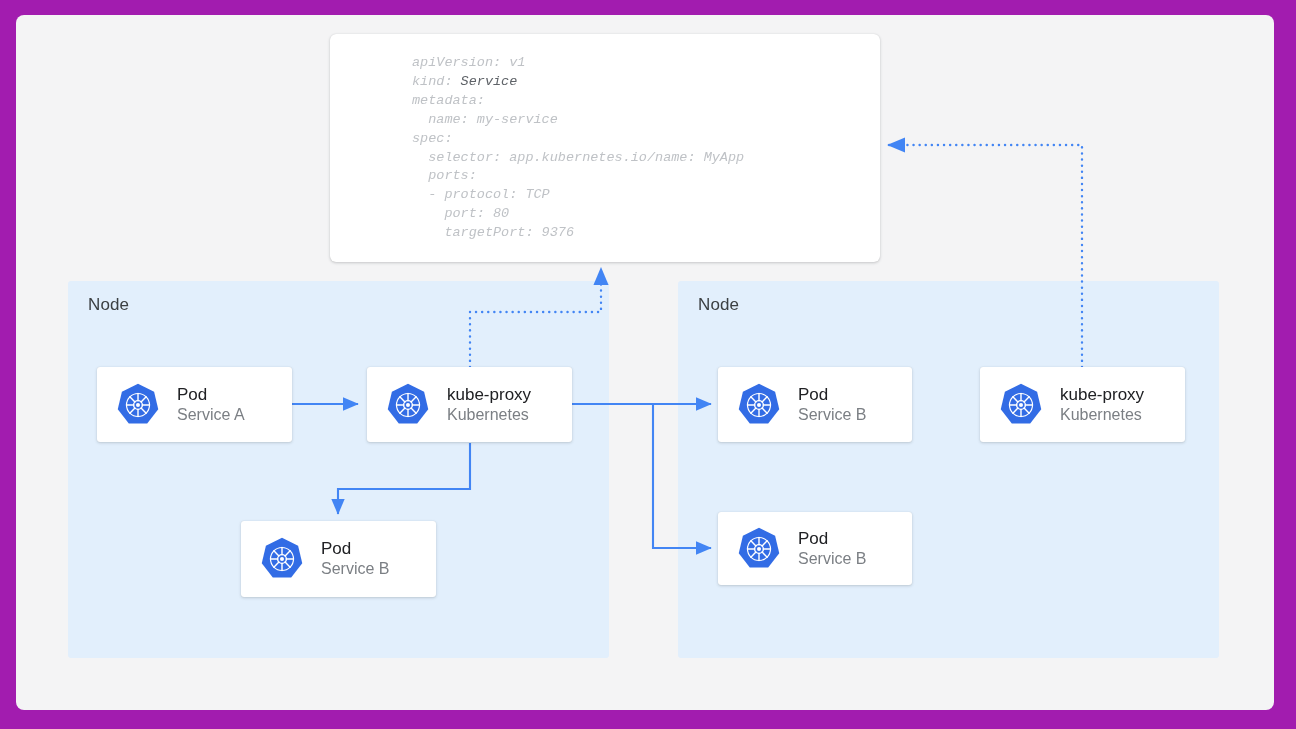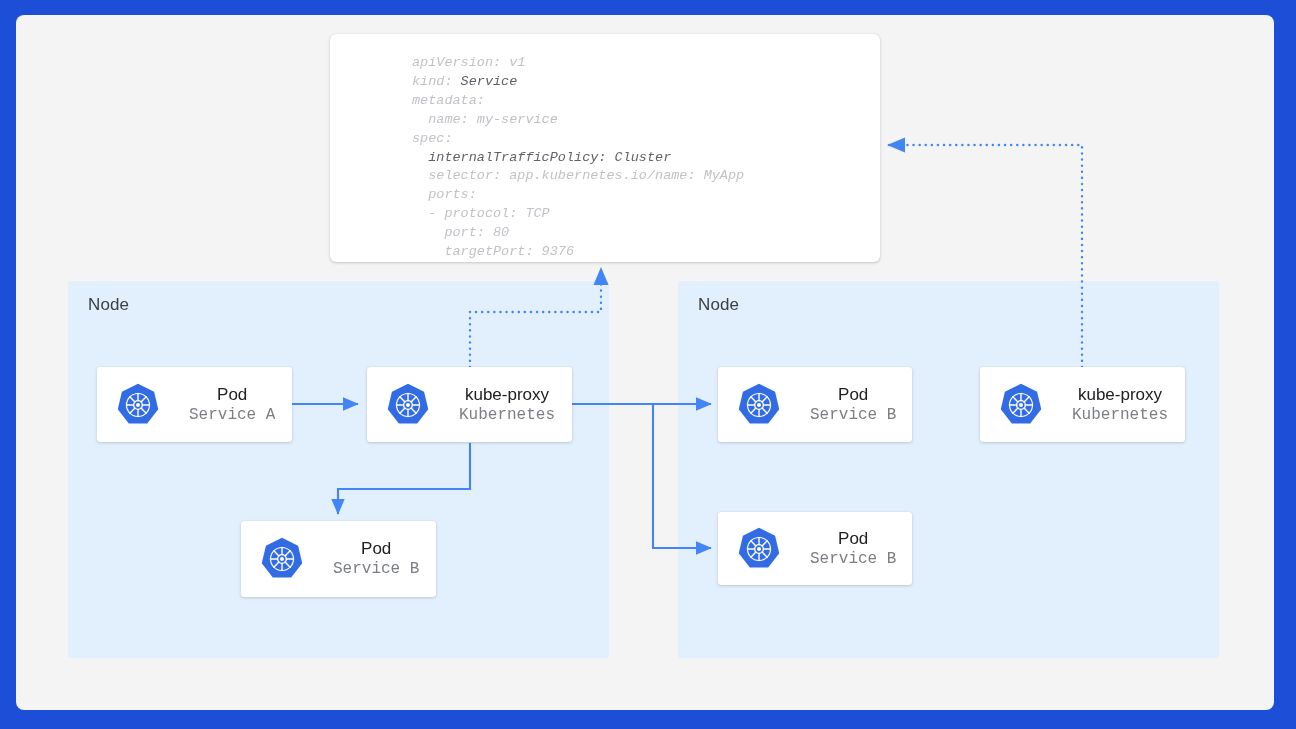--- a/index.html
+++ b/index.html
@@ -5,21 +5,21 @@
   html, body {
     margin: 0;
     padding: 0;
     background: #ffffff;
     font-family: "Liberation Sans", sans-serif;
   }
   #page {
     position: relative;
     width: 1296px;
     height: 729px;
-    background: #1d4ed8;
+    background: #a21caf;
     overflow: hidden;
   }
   
   .canvas-bg {
     position: absolute;
     left: 16px;
     top: 15px;
     width: 1258px;
     height: 695px;
     background: #f4f4f5;
@@ -56,37 +56,35 @@
   .card .k8s-logo {
     position: absolute;
     left: 18px;
     top: 50%;
     transform: translateY(-50%);
     width: 46px;
     height: 46px;
   }
   .card .card-text {
     position: absolute;
-    left: 92px;
+    left: 80px;
     top: 50%;
     transform: translateY(-50%);
     line-height: 1.18;
-    text-align: center;
   }
   .card .card-title {
     font-size: 17px;
     color: #202124;
     white-space: nowrap;
   }
   .card .card-sub {
     font-size: 16px;
     color: #7b7f84;
     white-space: nowrap;
     margin-top: 1px;
-    font-family: Liberation Mono, monospace;
   }
   
   #yaml-panel {
     position: absolute;
     left: 330px;
     top: 34px;
     width: 550px;
     height: 228px;
     background: #ffffff;
     border-radius: 6px;
@@ -125,21 +123,20 @@
 <div id="page">
 
   <div class="canvas-bg"></div>
 
   <div id="yaml-panel">
     <pre id="yaml-code">apiVersion: v1
 kind: <b>Service</b>
 metadata:
   name: my-service
 spec:
-<b>  internalTrafficPolicy: Cluster</b>
   selector: app.kubernetes.io/name: MyApp
   ports:
   - protocol: TCP
     port: 80
     targetPort: 9376</pre>
   </div>
 
   <div class="node-box" id="node-left">
     <div class="node-label">Node</div>
   </div>

